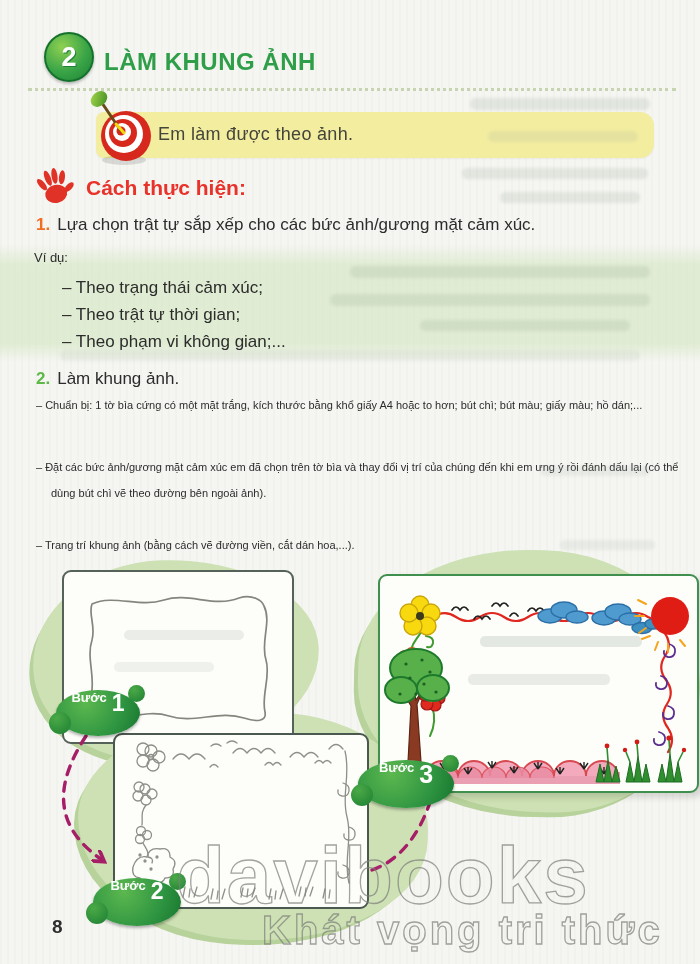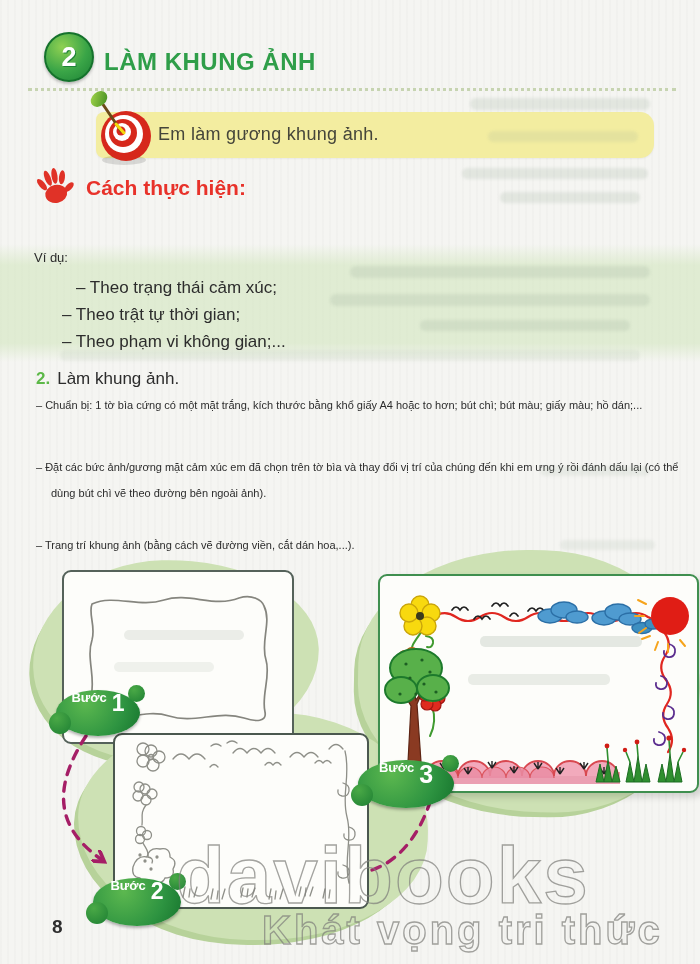--- a/index.html
+++ b/index.html
@@ -81,21 +81,21 @@
 
 <div class="page">
 
   <div class="abs lesson-badge">
     <span>2</span>
   </div>
   <div class="abs page-title">LÀM KHUNG ẢNH</div>
   <div class="abs header-dotted"></div>
 
   <div class="abs goal-band"></div>
-  <div class="abs goal-text">Em làm gương khung ảnh.</div>
+  <div class="abs goal-text">Em làm được theo ảnh.</div>
   <span class="abs target-icon">
     <svg viewBox="0 0 76 78">
       <ellipse cx="38" cy="70" rx="22" ry="5" fill="rgba(0,0,0,.12)"></ellipse>
       <circle cx="40" cy="46" r="25" fill="#d6281c"></circle>
       <circle cx="38" cy="44" r="19" fill="#ffffff"></circle>
       <circle cx="37" cy="43" r="14" fill="#d6281c"></circle>
       <circle cx="36" cy="42" r="9" fill="#ffffff"></circle>
       <circle cx="35" cy="41" r="4.5" fill="#d6281c"></circle>
       <path d="M14 10 L35 41" stroke="#6b4a17" stroke-width="3" stroke-linecap="round"></path>
       <ellipse cx="13" cy="9" rx="9" ry="7" transform="rotate(-40 13 9)" fill="url(#dartg)"></ellipse>
@@ -116,24 +116,27 @@
         <ellipse cx="10" cy="16" rx="3" ry="7" transform="rotate(-28 10 16)"></ellipse>
         <ellipse cx="17" cy="11" rx="3" ry="8" transform="rotate(-10 17 11)"></ellipse>
         <ellipse cx="24" cy="10" rx="3" ry="8" transform="rotate(4 24 10)"></ellipse>
         <ellipse cx="31" cy="13" rx="3" ry="7" transform="rotate(18 31 13)"></ellipse>
         <ellipse cx="36" cy="24" rx="3" ry="6" transform="rotate(55 36 24)"></ellipse>
       </g>
     </svg>
   </span>
   <div class="abs method-heading">Cách thực hiện:</div>
 
+  <div class="abs step-row" style="left:36px;top:212px;">
+    <span class="step-num num-orange">1.</span><span>Lựa chọn trật tự sắp xếp cho các bức ảnh/gương mặt cảm xúc.</span>
+  </div>
 
   <div class="abs example-band"></div>
   <div class="abs example-label">Ví dụ:</div>
-  <div class="abs example-item" style="top:278px;margin-left:14px;">– Theo trạng thái cảm xúc;</div>
+  <div class="abs example-item" style="top:278px;">– Theo trạng thái cảm xúc;</div>
   <div class="abs example-item" style="top:332px;">– Theo phạm vi không gian;...</div>
   <div class="abs example-item" style="top:305px;">– Theo trật tự thời gian;</div>
 
   <div class="abs step-row" style="left:36px;top:366px;">
     <span class="step-num num-green">2.</span><span>Làm khung ảnh.</span>
   </div>
 
   <div class="abs para" style="left:36px;top:392px;">– Chuẩn bị: 1 tờ bìa cứng có một mặt trắng, kích thước bằng khổ giấy A4 hoặc to hơn; bút chì; bút màu; giấy màu; hồ dán;...</div>
   <div class="abs para" style="left:36px;top:532px;">– Trang trí khung ảnh (bằng cách vẽ đường viền, cắt dán hoa,...).</div>
   <div class="abs para" style="left:36px;top:454px;">– Đặt các bức ảnh/gương mặt cảm xúc em đã chọn trên tờ bìa và thay đổi vị trí của chúng đến khi em ưng ý rồi đánh dấu lại (có thể dùng bút chì vẽ theo đường bên ngoài ảnh).</div>

